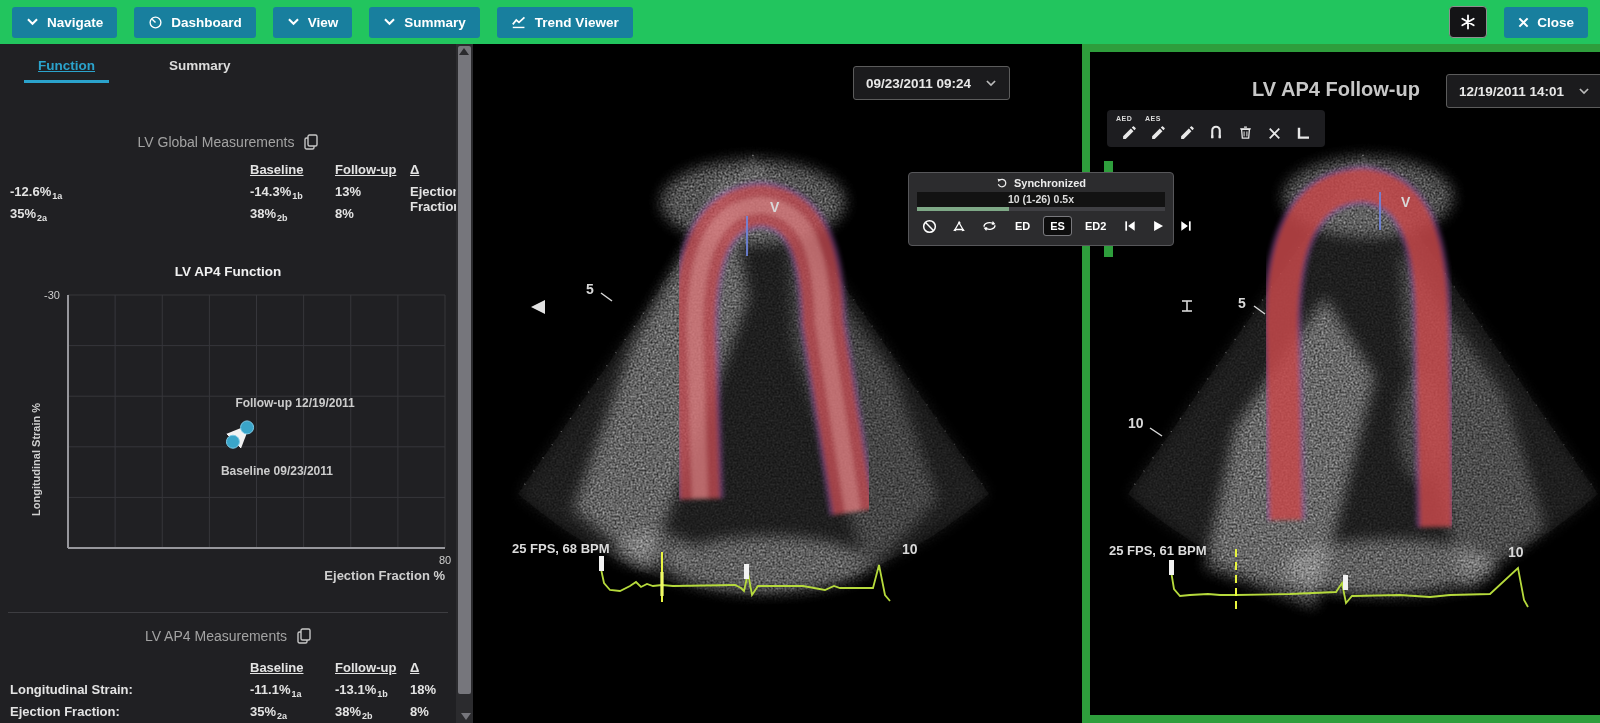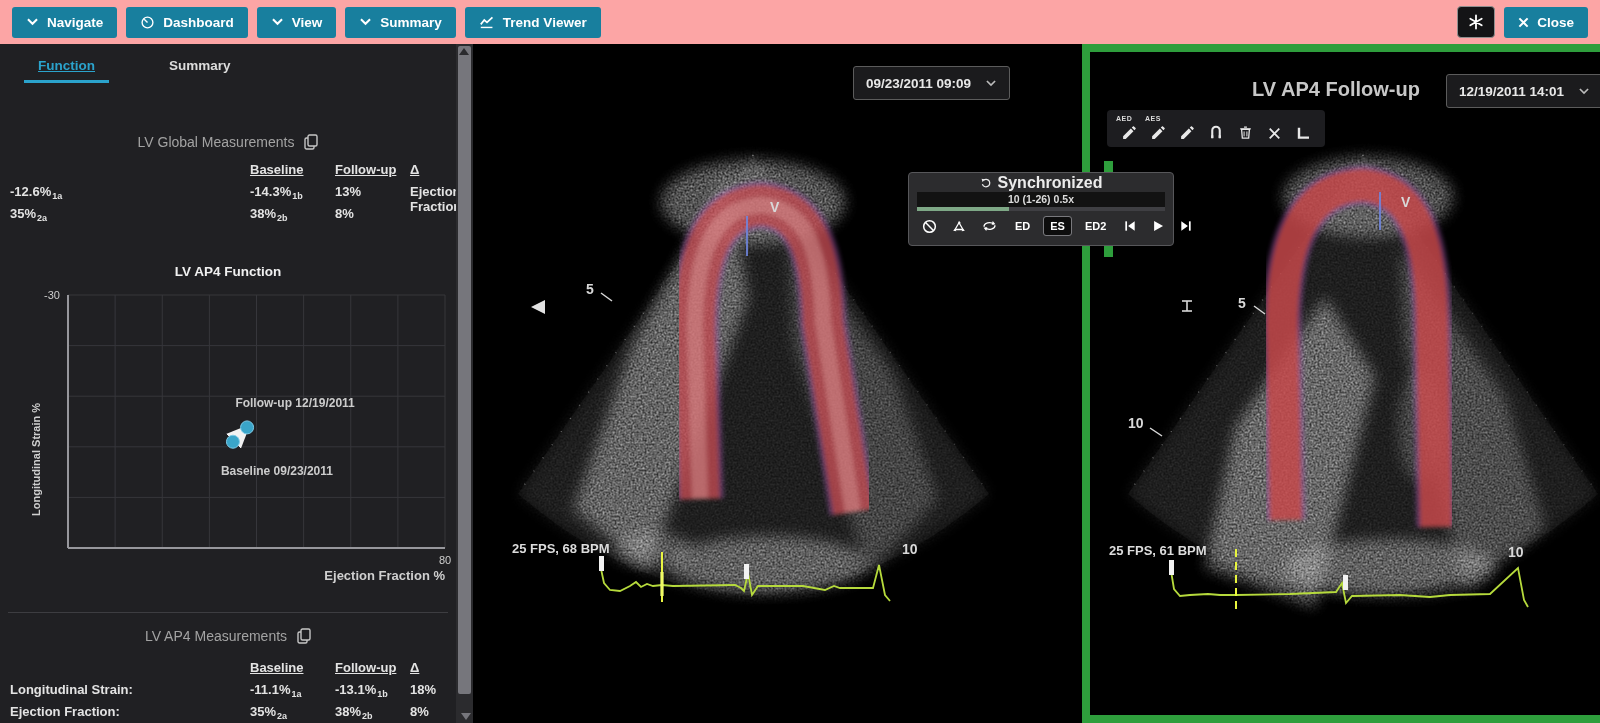--- a/index.html
+++ b/index.html
@@ -1,21 +1,21 @@
 <!DOCTYPE html>
 <html><head>
 <meta charset="utf-8">
 <style>
   html,body{margin:0;padding:0;background:#000;}
   .app{position:relative;width:1600px;height:723px;background:#000;overflow:hidden;
        font-family:"Liberation Sans",sans-serif;color:#e6e6e6;}
 
   
-  .topbar{position:absolute;left:0;top:0;width:1600px;height:44px;background:#fca5a5;
-          display:flex;align-items:center;gap:9px;padding:0 12px;box-sizing:border-box;}
+  .topbar{position:absolute;left:0;top:0;width:1600px;height:44px;background:#22c55e;
+          display:flex;align-items:center;gap:17px;padding:0 12px;box-sizing:border-box;}
   .tbtn{height:31px;background:#187f9e;color:#fff;border:none;border-radius:3px;
         display:inline-flex;align-items:center;gap:8px;padding:0 14px;
         font-size:13.5px;font-weight:bold;font-family:inherit;cursor:pointer;}
   .tb-spacer{flex:1;}
   .star-btn{width:38px;height:32px;background:#141416;border:1px solid #8f8f8f;border-radius:4px;
             display:inline-flex;align-items:center;justify-content:center;cursor:pointer;}
 
   
   .sidebar{position:absolute;left:0;top:44px;width:456px;height:679px;background:#202023;overflow:hidden;}
   .tabs{position:absolute;top:14px;left:24px;display:flex;gap:46px;}
@@ -60,21 +60,21 @@
   .edit-bar{position:absolute;left:17px;top:58px;height:37px;background:#1d1d20;border-radius:4px;
             display:flex;align-items:center;gap:3px;padding:0 9px;z-index:20;}
   .ebtn{position:relative;width:26px;height:30px;display:flex;align-items:flex-end;justify-content:center;
         background:none;border:none;padding:0 0 3px;cursor:pointer;}
   .ebtn .sup{position:absolute;top:1px;left:0;font-size:7px;font-weight:bold;color:#dcdcdc;letter-spacing:.5px;}
 
   
   .sync-overlay{position:absolute;left:908px;top:172px;width:266px;height:74px;background:#2c2c2e;
                 border:1px solid #57575a;border-radius:4px;z-index:30;box-sizing:border-box;}
   .sync-row1{height:19px;display:flex;align-items:center;justify-content:center;gap:6px;
-             font-size:16px;font-weight:bold;color:#ececec;}
+             font-size:11px;font-weight:bold;color:#ececec;}
   .frame-bar{margin:0 8px;height:15px;background:#121212;text-align:center;
              font-size:10.5px;font-weight:bold;color:#dcdcdc;line-height:15px;}
   .prog-track{margin:0 8px;height:4px;background:#3f3f43;}
   .prog-fill{height:4px;background:#7ea886;width:0;}
   .sync-row3{height:30px;display:flex;align-items:center;justify-content:space-between;padding:0 10px;gap:8px;}
   .sbtn{background:none;border:none;padding:2px 3px;display:flex;align-items:center;cursor:pointer;
         color:#fff;font-size:11px;font-weight:bold;font-family:inherit;}
   .sbtn.phase{padding:3px 6px;border-radius:2px;}
   .sbtn.phase.active{background:#0d0d0d;outline:1px solid #79797d;}
   .sync-tick{position:absolute;left:1104px;width:9px;height:11px;background:#2e9e3c;z-index:29;}
@@ -233,21 +233,21 @@
   </div>
 
   <div class="scrollbar">
     <div class="scroll-thumb"></div>
     <div class="scroll-up"></div>
     <div class="scroll-down"></div>
   </div>
 
   <div class="uspanel" style="left:473px;width:568px;">
     <button class="date-dd" style="right:31px;">
-      <span>09/23/2011 09:09</span>
+      <span>09/23/2011 09:24</span>
       <svg width="12" height="9" viewBox="0 0 14 11">
           <path d="M2 2.5l5 5 5-5" fill="none" stroke="#bbb" stroke-width="2"></path>
         </svg>
     </button>
 
     <svg class="us-img" width="568" height="679" viewBox="0 0 568 679">
       <defs>
         <filter id="speck" x="-20%" y="-20%" width="140%" height="140%">
           <feGaussianBlur in="SourceGraphic" stdDeviation="7" result="soft"></feGaussianBlur>
           <feTurbulence type="fractalNoise" baseFrequency="0.5" numOctaves="3" seed="11" result="n"></feTurbulence>

